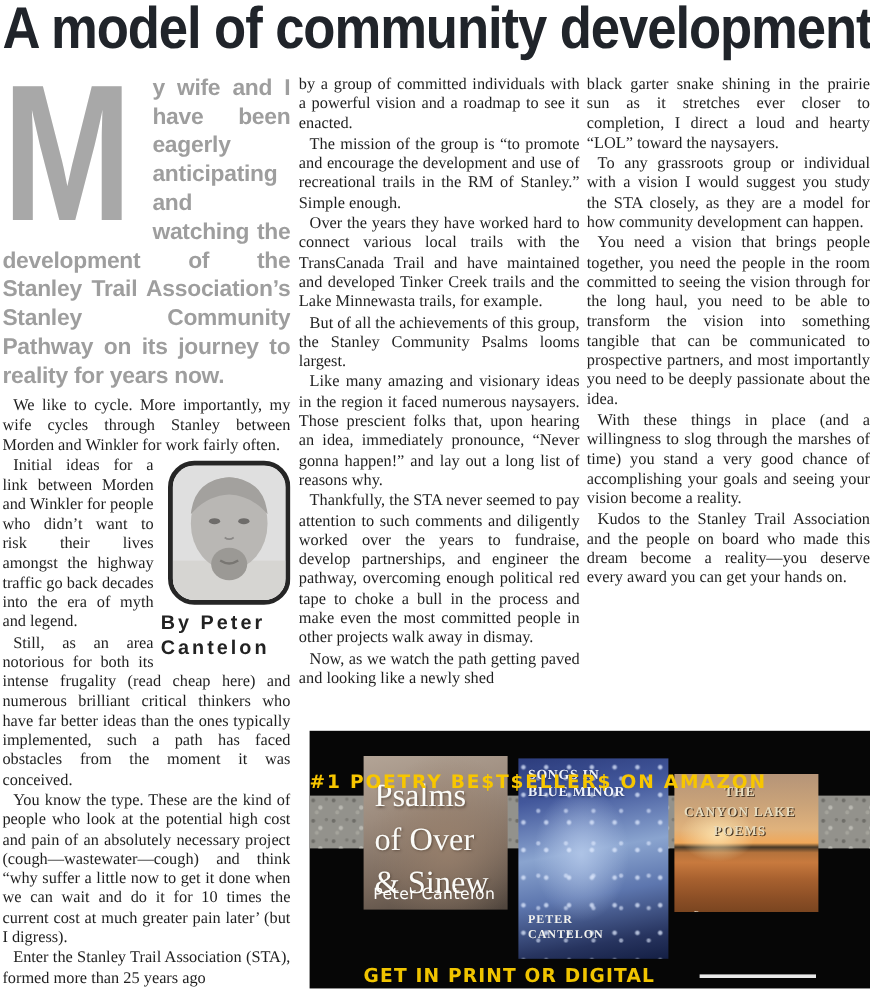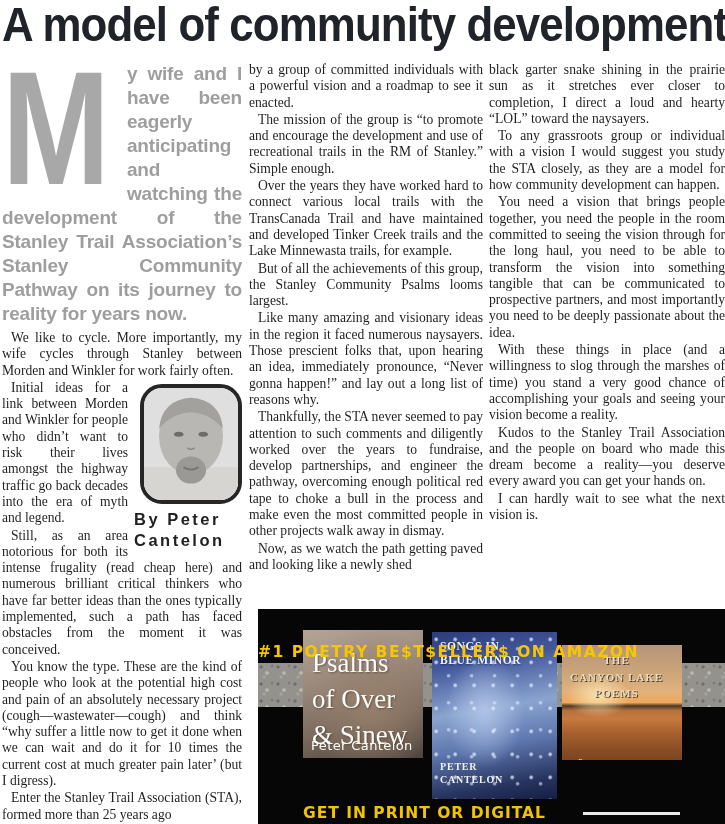--- a/index.html
+++ b/index.html
@@ -188,21 +188,20 @@
     <p class="p">Thankfully, the STA never seemed to pay attention to such comments and diligently worked over the years to fundraise, develop partnerships, and engineer the pathway, overcoming enough political red tape to choke a bull in the process and make even the most committed people in other projects walk away in dismay.</p>
     <p class="p">Now, as we watch the path getting paved and looking like a newly shed</p>
   </div>
 
   <div class="col col3">
     <p class="p noindent">black garter snake shining in the prairie sun as it stretches ever closer to completion, I direct a loud and hearty “LOL” toward the naysayers.</p>
     <p class="p">To any grassroots group or individual with a vision I would suggest you study the STA closely, as they are a model for how community development can happen.</p>
     <p class="p">You need a vision that brings people together, you need the people in the room committed to seeing the vision through for the long haul, you need to be able to transform the vision into something tangible that can be communicated to prospective partners, and most importantly you need to be deeply passionate about the idea.</p>
     <p class="p">With these things in place (and a willingness to slog through the marshes of time) you stand a very good chance of accomplishing your goals and seeing your vision become a reality.</p>
     <p class="p">Kudos to the Stanley Trail Association and the people on board who made this dream become a reality—you deserve every award you can get your hands on.</p>
-    <p class="p">I can hardly wait to see what the next vision is.</p>
   </div>
 
   <div class="ad">
     <div class="ad-banner">#1 POETRY BE$T$ELLER$ ON AMAZON</div>
     <div class="ad-band"></div>
     <div class="covers">
 
       <div class="cover cover1">
         <div class="title">
           <div>Psalms</div>

